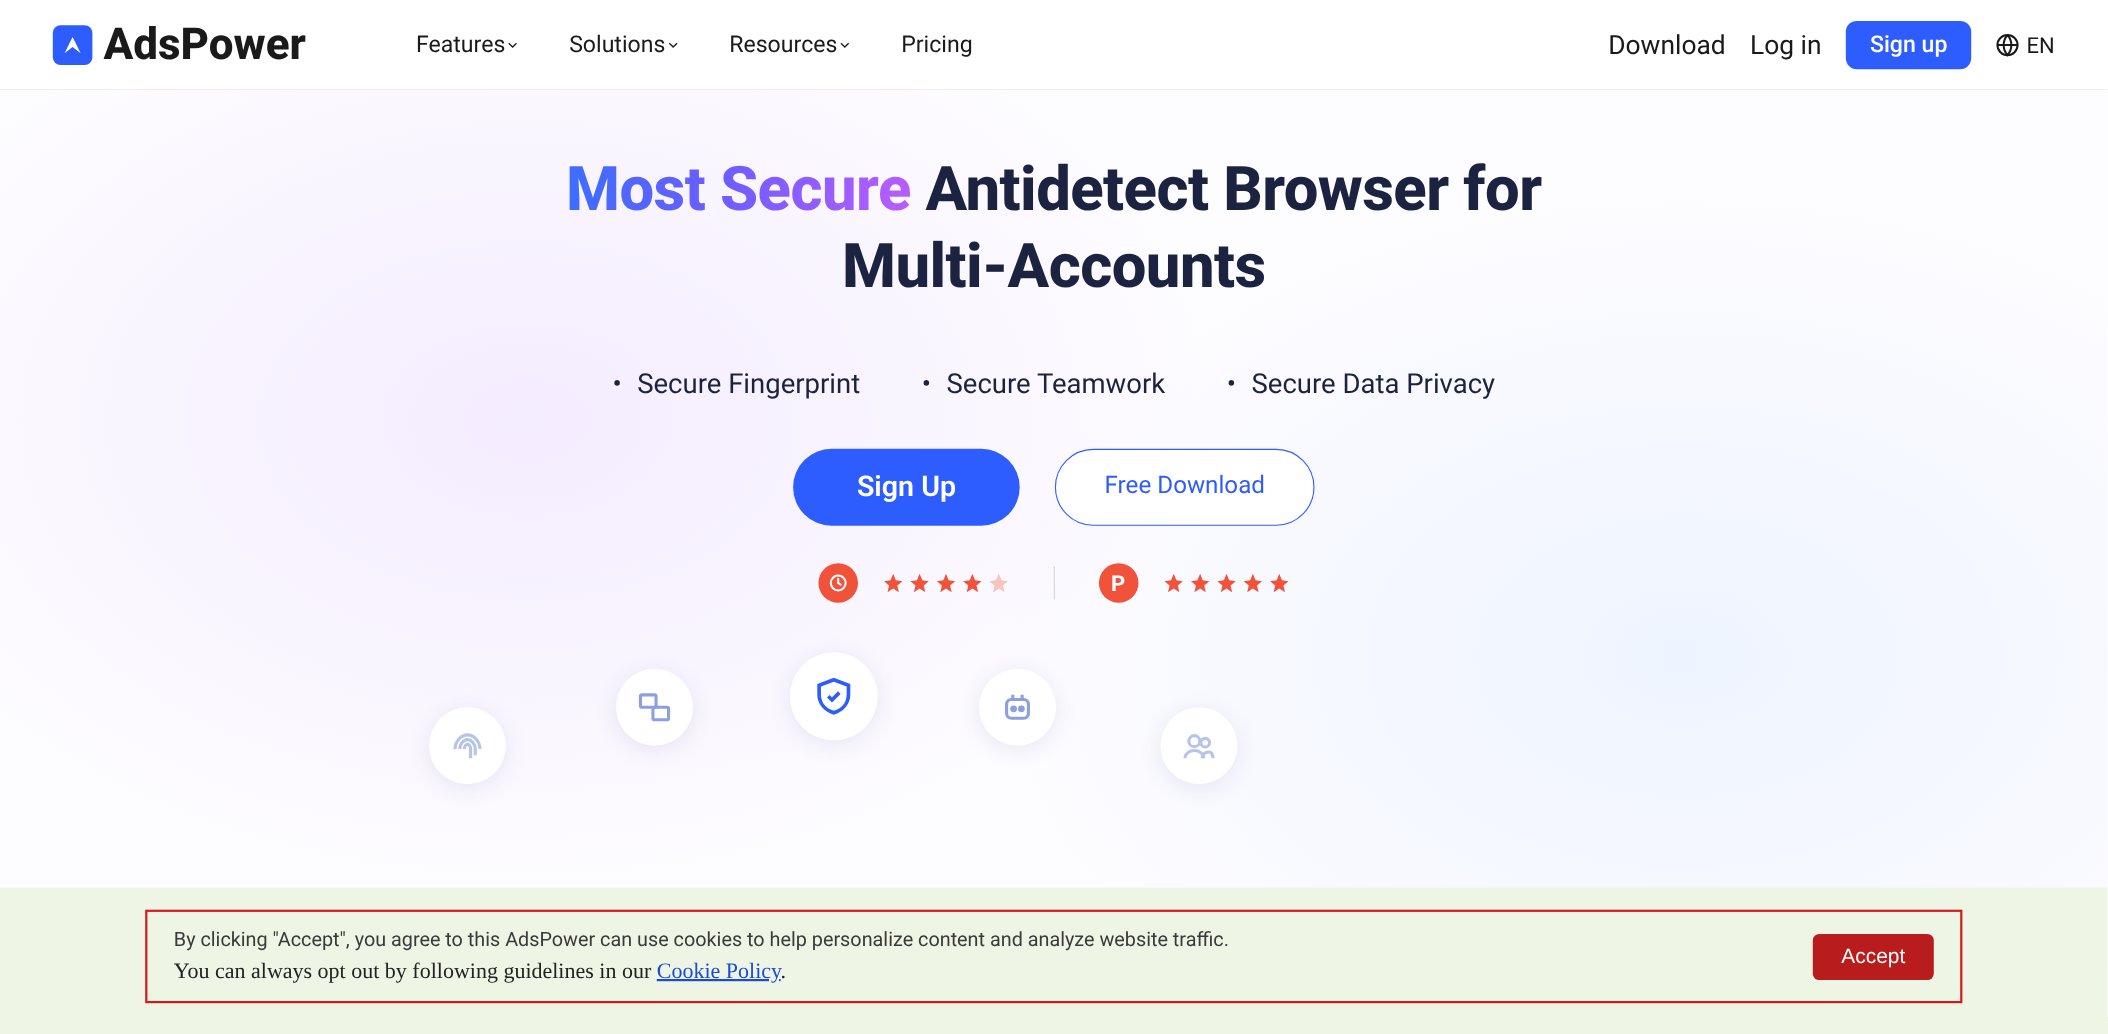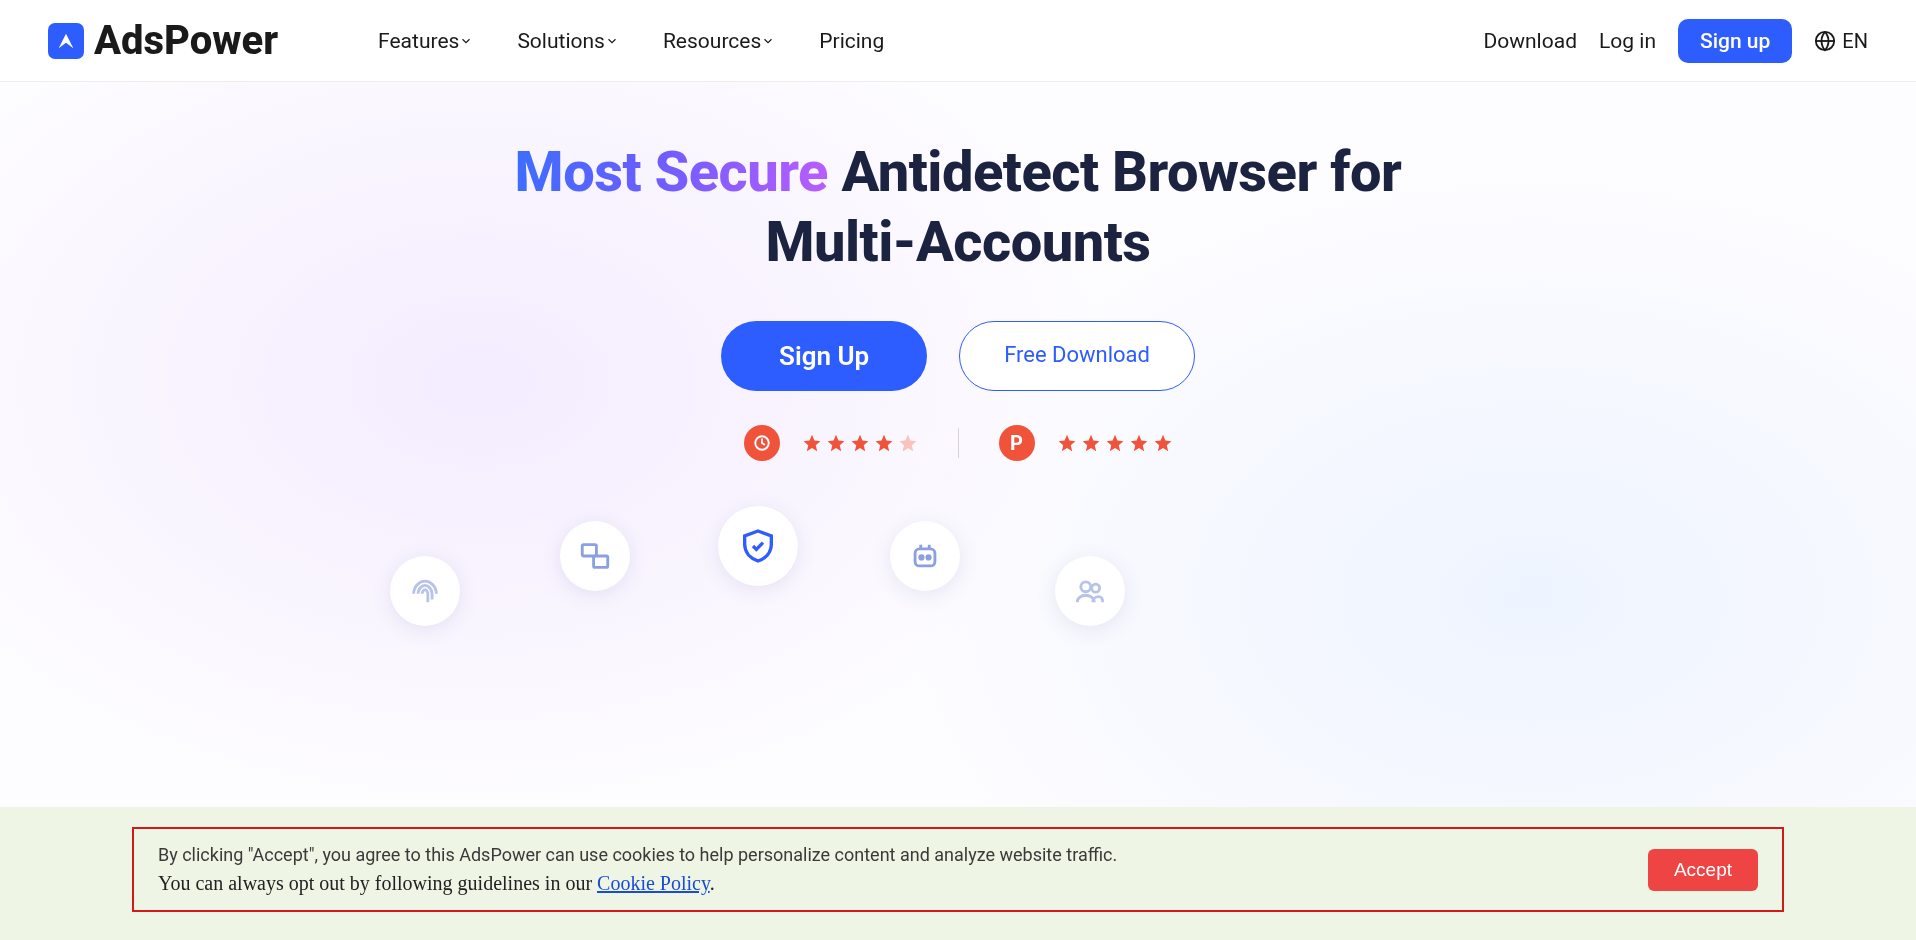--- a/index.html
+++ b/index.html
@@ -56,21 +56,21 @@
   }
   .chev { width: 14px; height: 14px; }
   .chev path { stroke:#1a1a1a; stroke-width:2; fill:none; }
 
   .header-right {
     margin-left: auto;
     display: flex;
     align-items: center;
     gap: 22px;
   }
-  .hr-link { font-size: 21px; color:#1a1a1a; cursor:pointer; }
+  .hr-link { font-size: 24px; color:#1a1a1a; cursor:pointer; }
   .signup-btn {
     background:#2d5cff;
     color:#fff;
     font-size:21px;
     padding: 10px 22px;
     border-radius:10px;
     cursor:pointer;
     font-weight:500;
   }
   .lang {
@@ -234,21 +234,21 @@
     font-family: Georgia, 'Times New Roman', serif;
     font-size: 20px;
     color:#222;
   }
   .cookie-text a {
     color:#1a4bd6;
     text-decoration: underline;
     cursor:pointer;
   }
   .accept-btn {
-    background:#ef4444;
+    background:#b91c1c;
     color:#fff;
     font-size:19px;
     padding: 10px 26px;
     border-radius:6px;
     cursor:pointer;
     border:none;
     flex-shrink:0;
   }
 </style>
 </head>
@@ -304,20 +304,25 @@
   </div>
 </header>
 
 <section class="hero-wrap">
 
   <h1 class="hero-title">
     <span class="grad">Most Secure</span><span> Antidetect Browser for</span><br>
     <span>Multi-Accounts</span>
   </h1>
 
+  <div class="bullets">
+    <span class="dot">Secure Fingerprint</span>
+    <span class="dot">Secure Teamwork</span>
+    <span class="dot">Secure Data Privacy</span>
+  </div>
 
   <div class="cta-row">
     <div class="cta-primary">Sign Up</div>
     <div class="cta-secondary">Free Download</div>
   </div>
 
   <div class="ratings">
     <div class="rating-group">
       <div class="rating-badge">
         <svg viewBox="0 0 24 24" width="18" height="18" fill="#fff">

